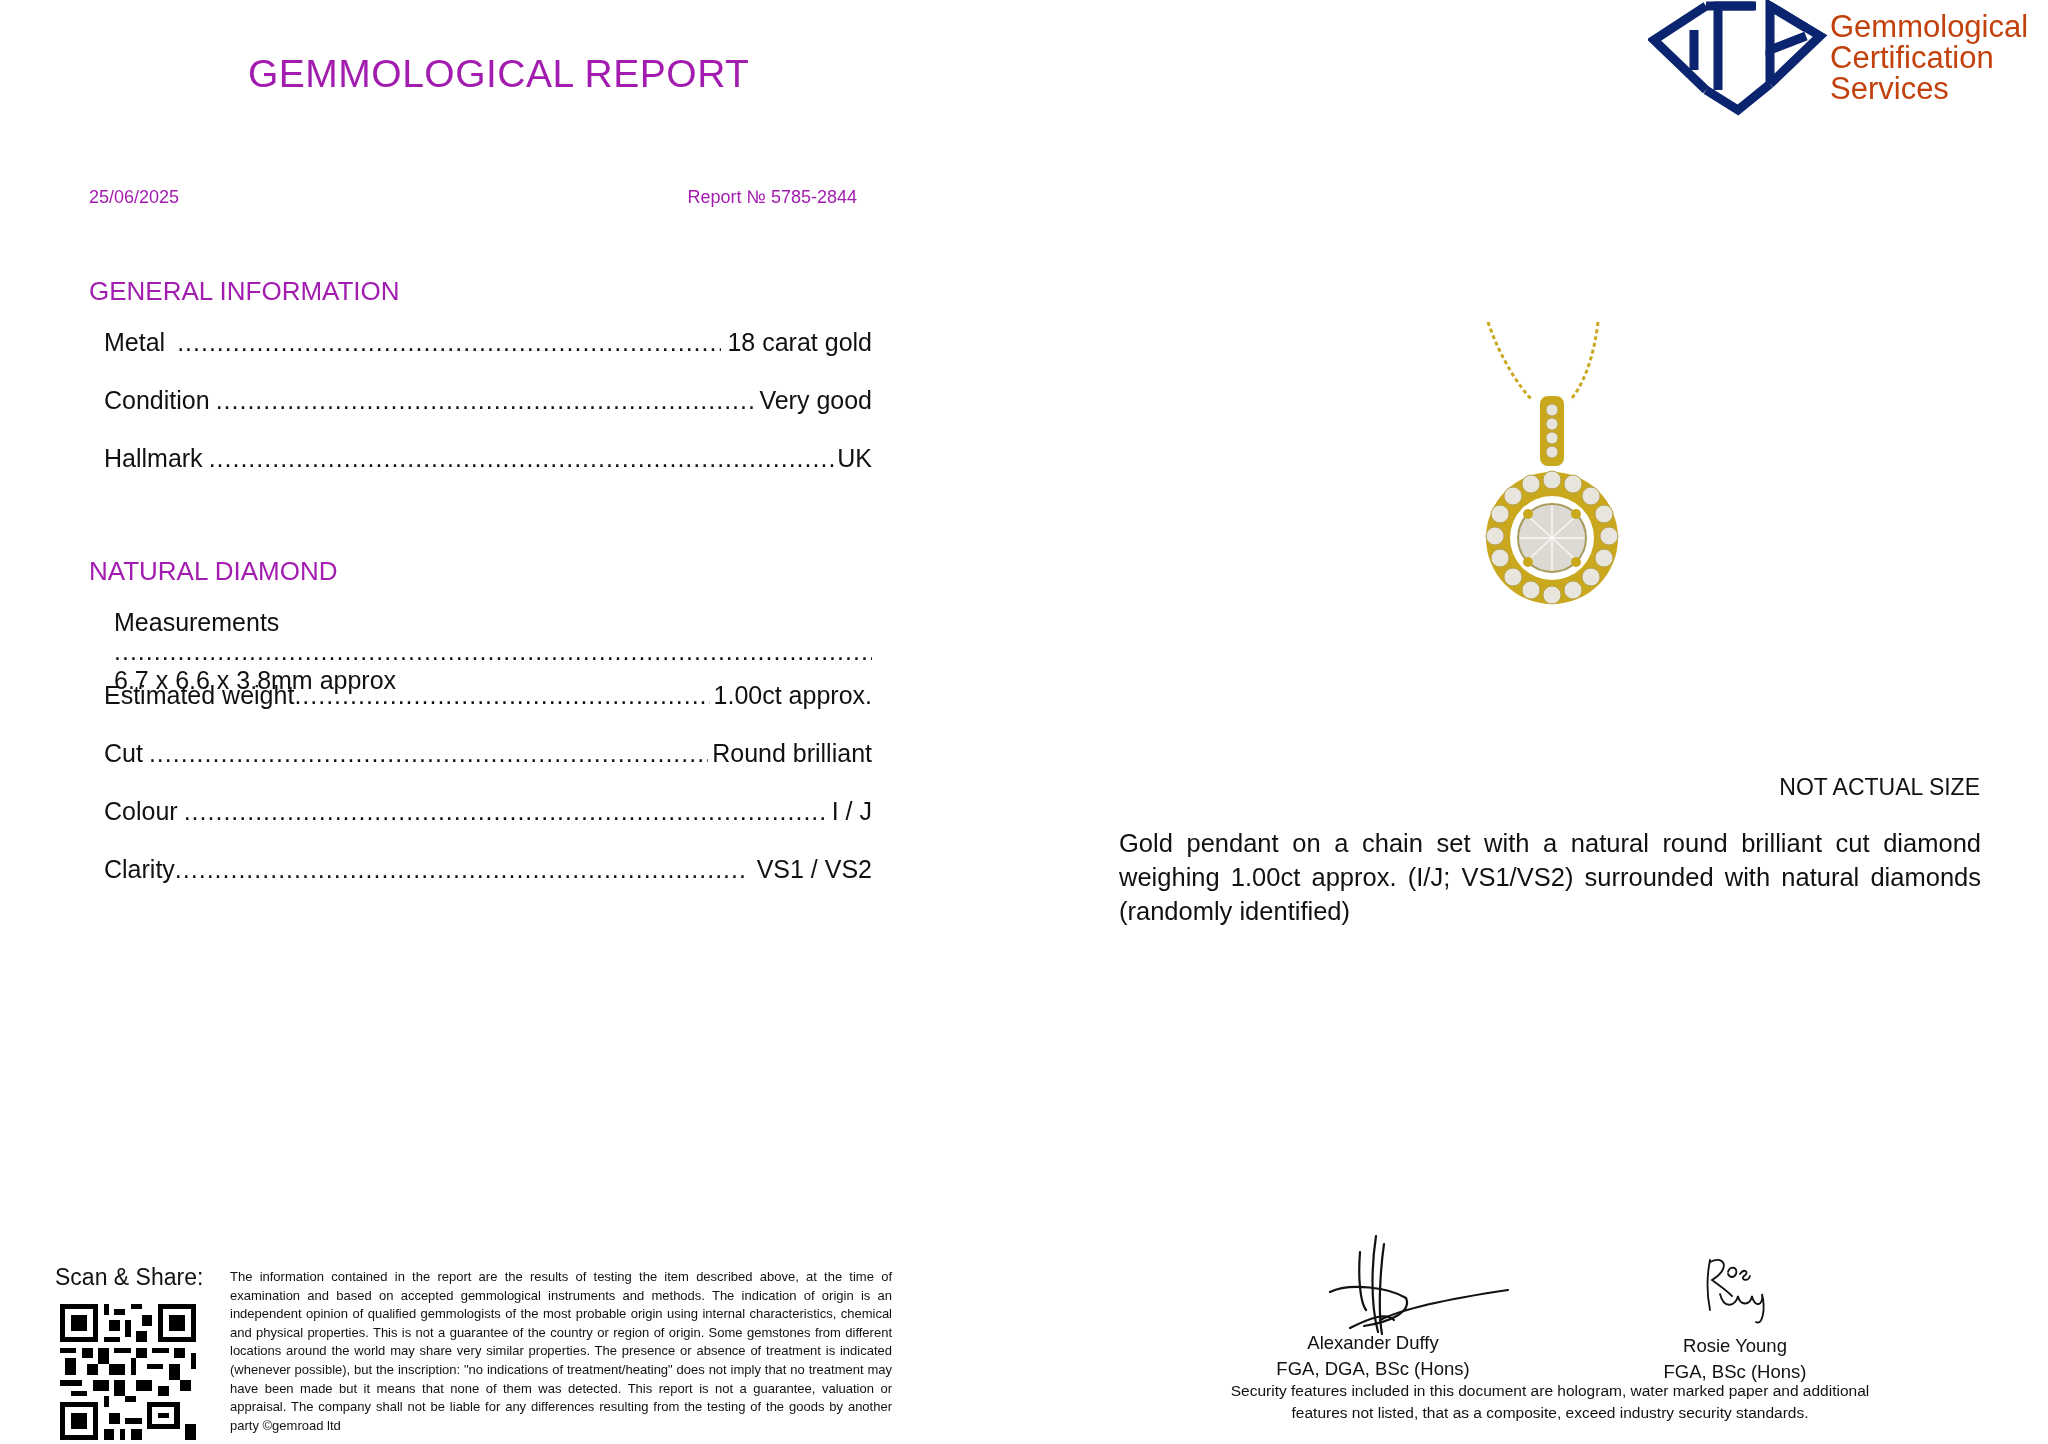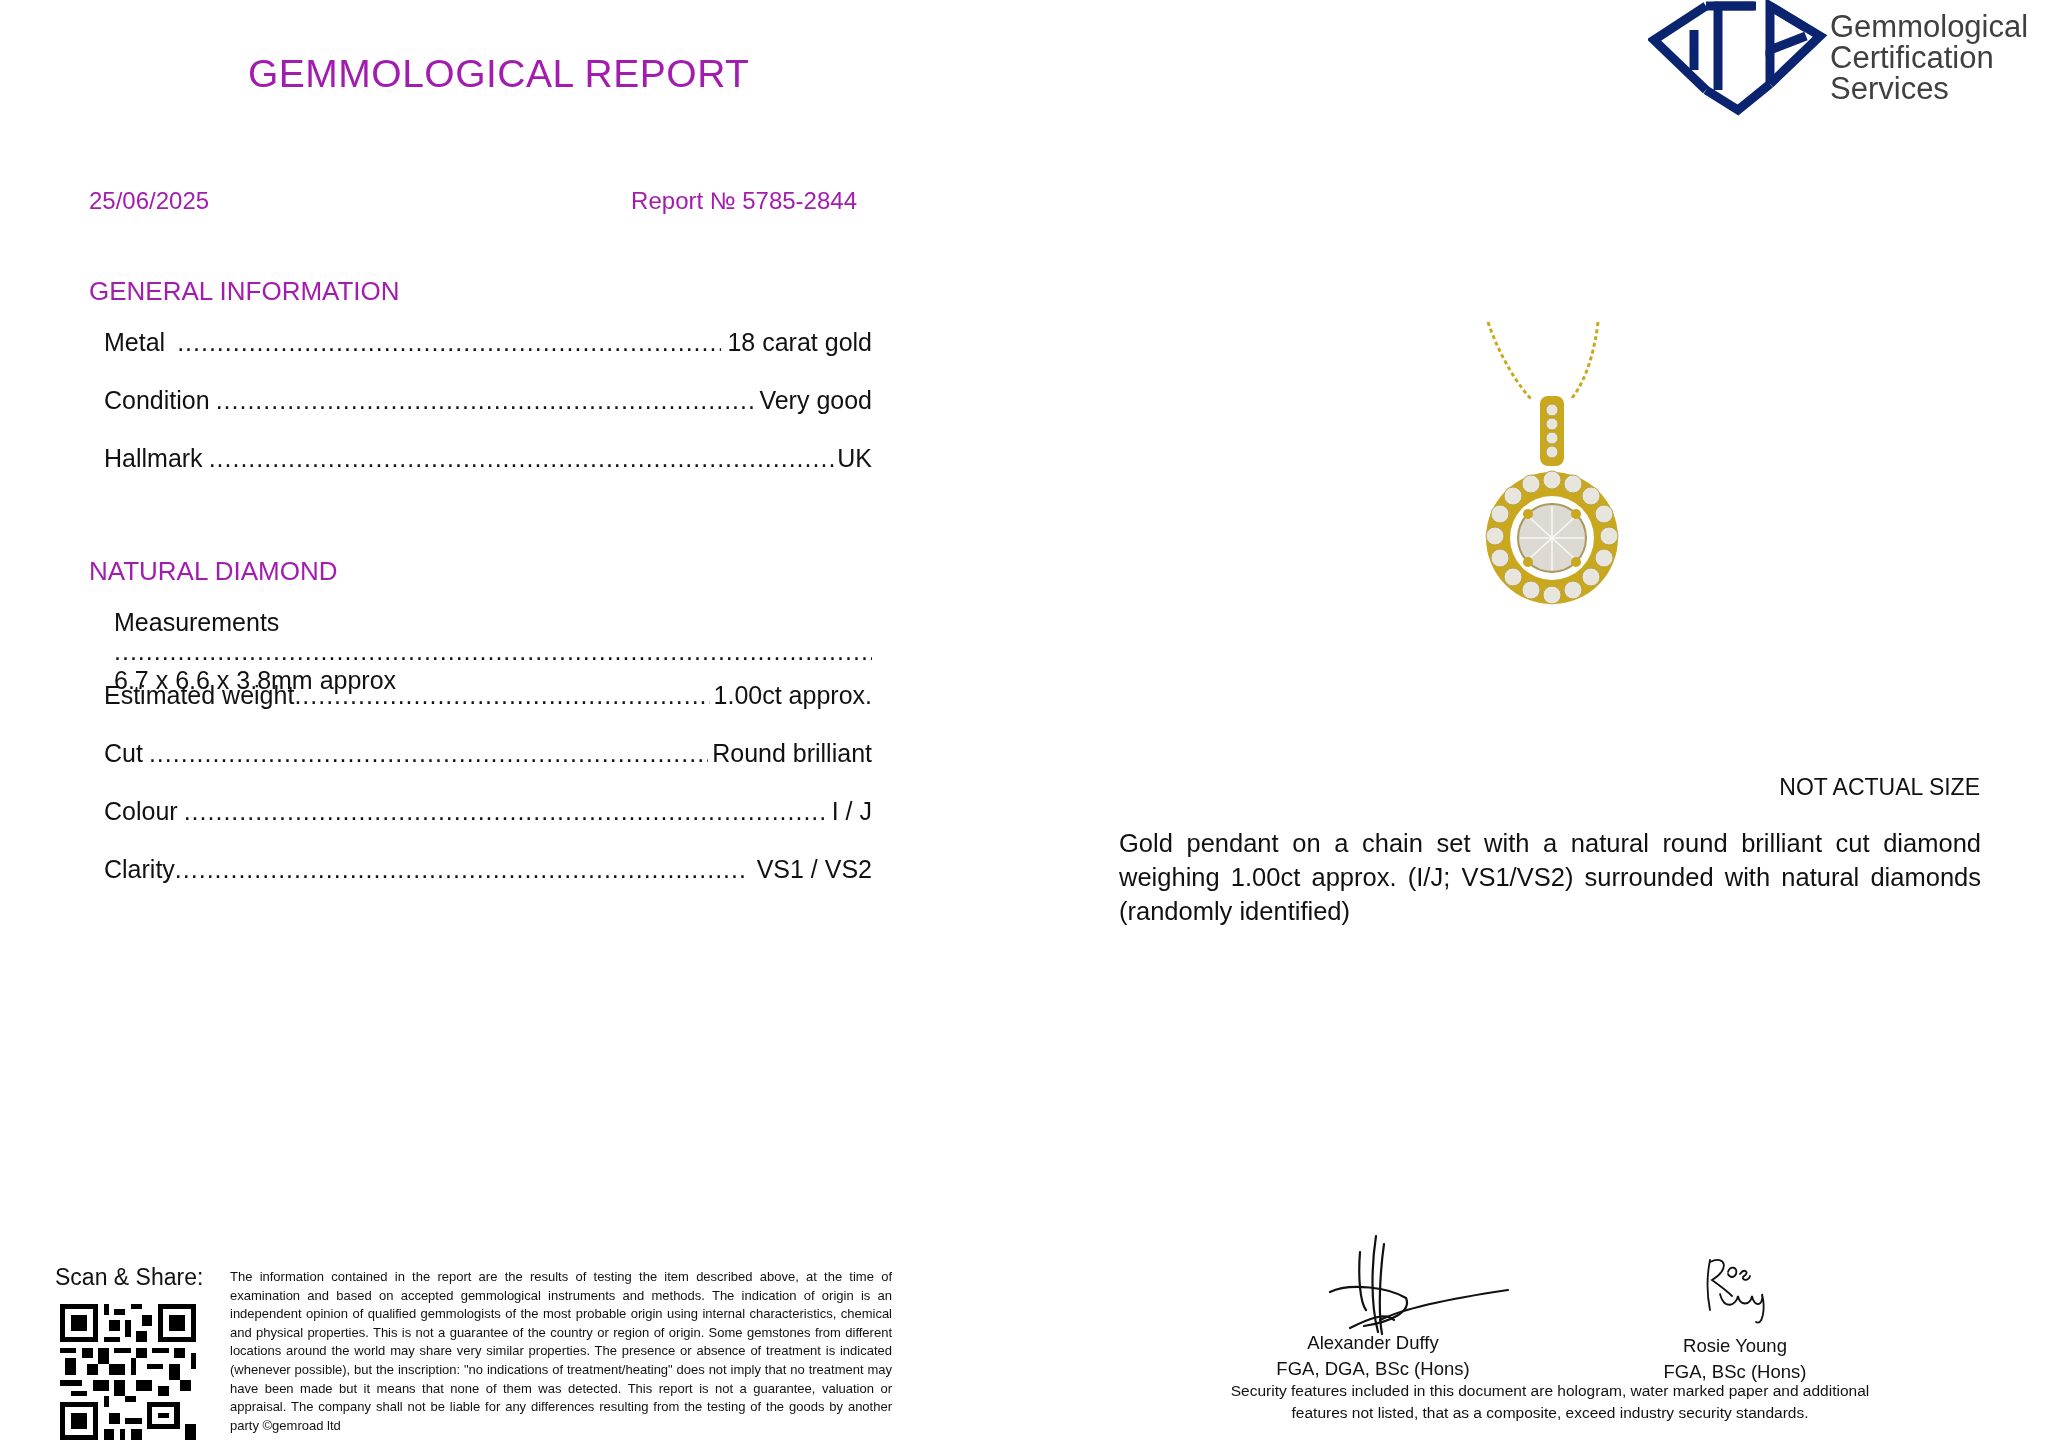--- a/index.html
+++ b/index.html
@@ -4,23 +4,23 @@
 <style>
   html, body { margin: 0; padding: 0; background: #ffffff; }
   body { width: 2048px; height: 1444px; position: relative; overflow: hidden;
          font-family: "Liberation Sans", sans-serif; color: #111; }
   .navy { color: #a21caf; }
 
   .report-title { position: absolute; left: 248px; top: 52px; font-size: 39px; letter-spacing: 0.5px; }
 
   .logo { position: absolute; left: 1648px; top: 0px; width: 400px; height: 116px; }
   .logo svg { position: absolute; left: 0; top: 0; }
-  .logo-text { position: absolute; left: 182px; top: 11px; font-size: 31px; line-height: 31px; color: #404040; }
-
-  .meta-row { position: absolute; left: 89px; width: 768px; top: 187px; font-size: 24px; display: flex; justify-content: space-between; gap: 8px; }
+  .logo-text { position: absolute; left: 182px; top: 11px; font-size: 31px; line-height: 31px; color: #c2410c; }
+
+  .meta-row { position: absolute; left: 89px; width: 768px; top: 187px; font-size: 18px; display: flex; justify-content: space-between; gap: 8px; }
 
   .section-title { position: absolute; left: 89px; font-size: 26px; }
   .field { position: absolute; left: 104px; width: 768px; font-size: 25px; display: flex; align-items: baseline; white-space: nowrap; overflow: hidden; }
   .field .lbl { flex: 0 0 auto; }
   .field .dots { flex: 1 1 auto; overflow: hidden; white-space: nowrap; letter-spacing: 1px; color: #111; }
   .field .dots::after { content: "..............................................................................................................................................................................................................."; }
   .field .val { flex: 0 0 auto; text-align: right; }
 
   .pendant { position: absolute; left: 1470px; top: 318px; width: 180px; height: 300px; }
 

